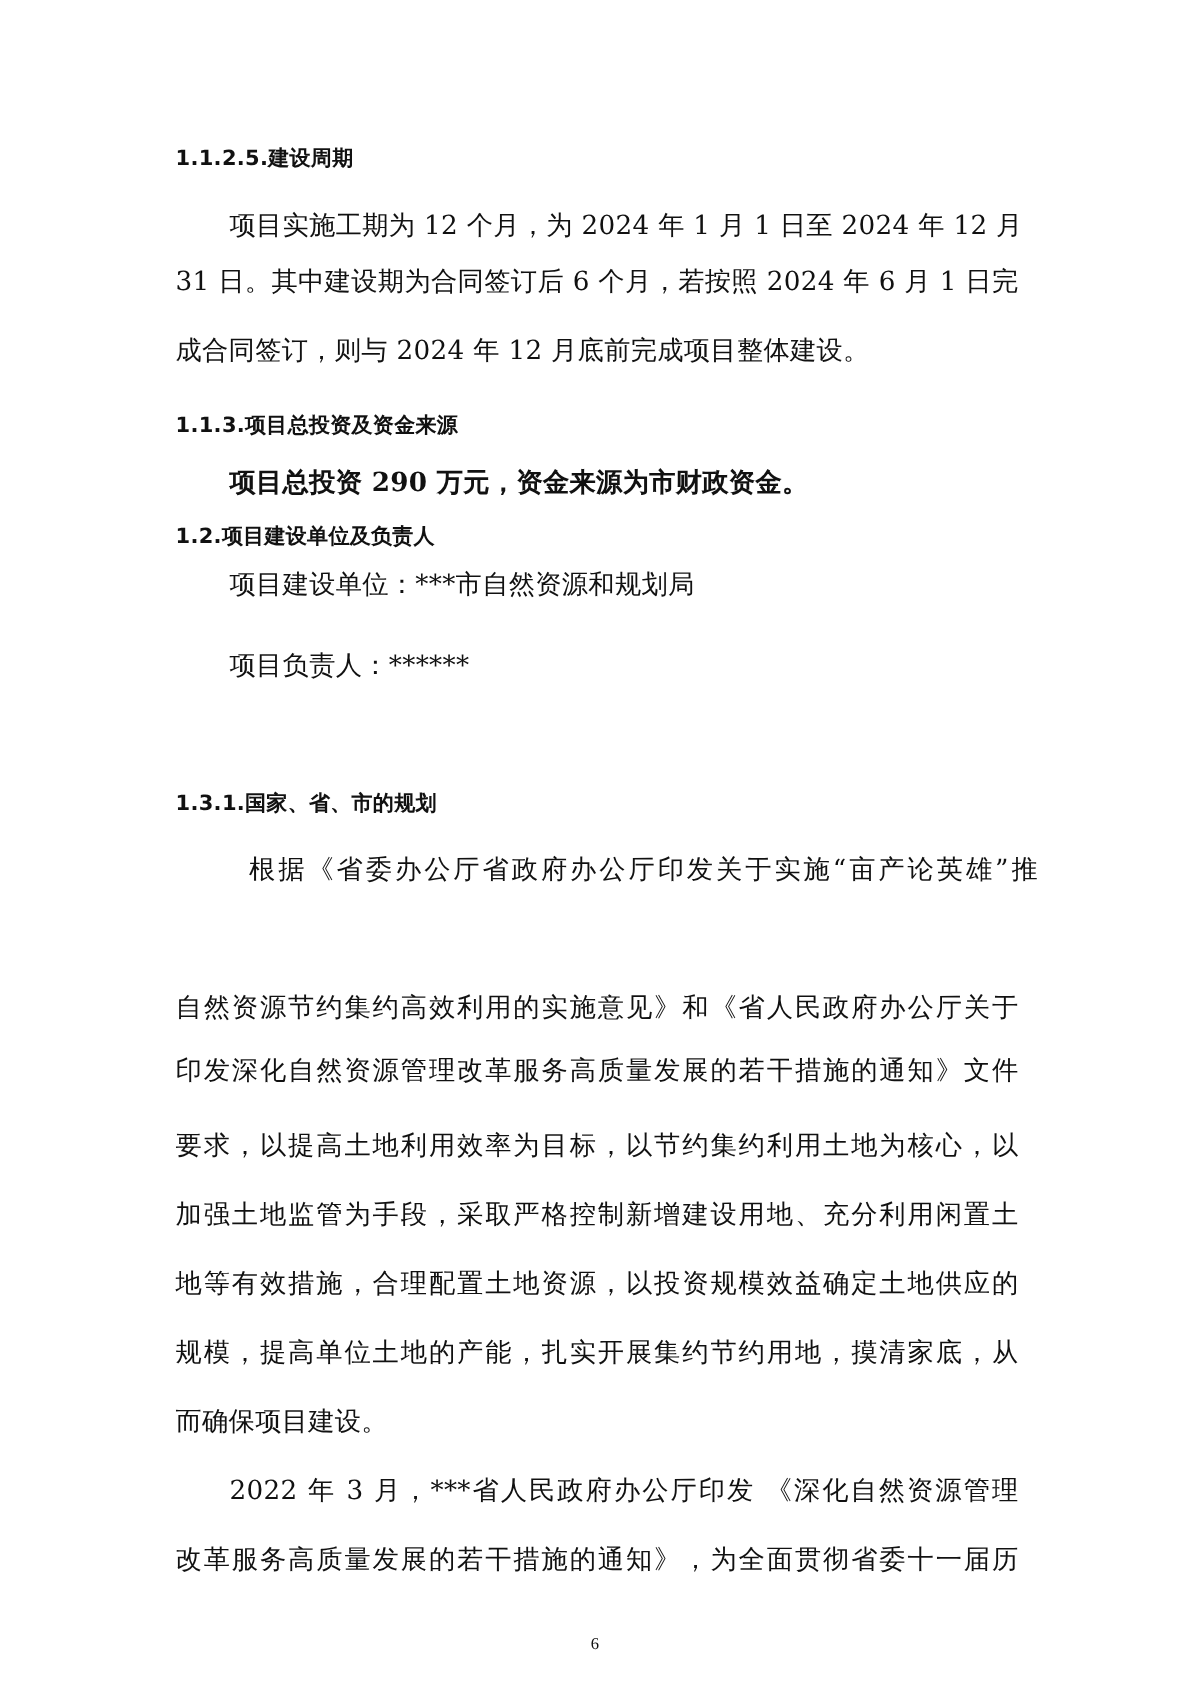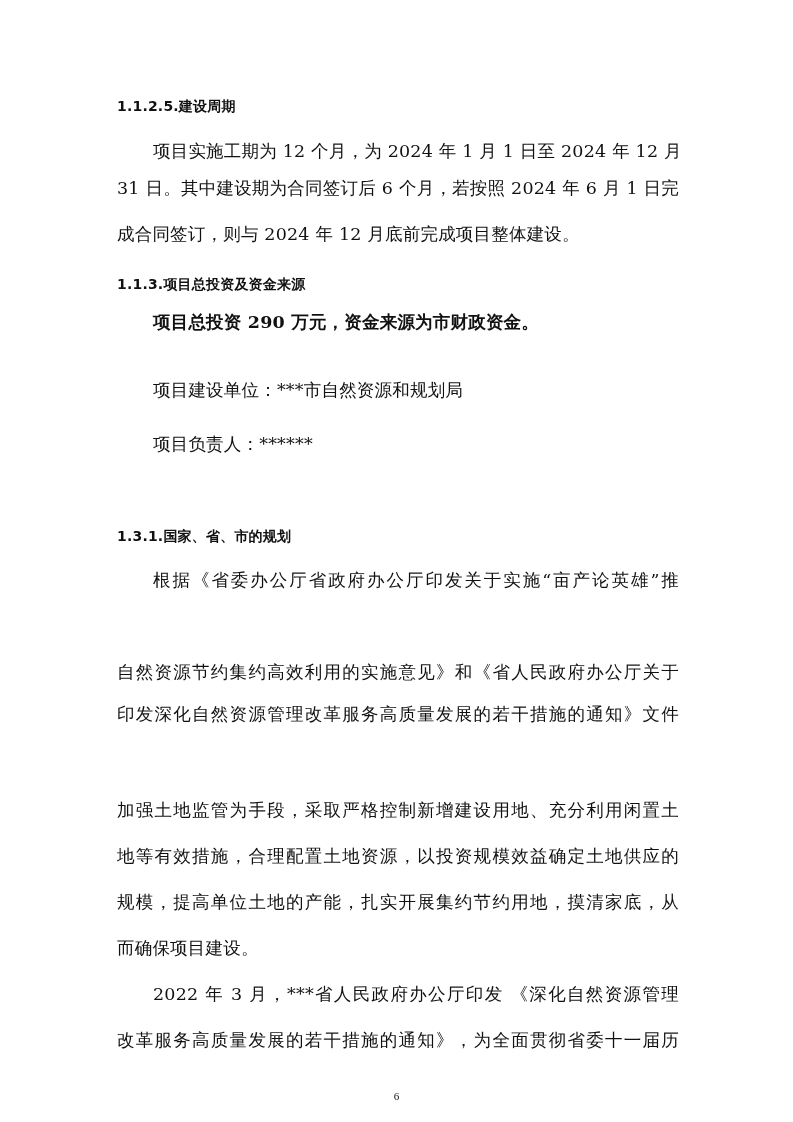--- a/index.html
+++ b/index.html
@@ -18,25 +18,27 @@
 <body>
 
 <div class="page" id="page">
   <div class="pnum" style="top: 1090px;">6</div>
 <div class="line h" style="top: 95px;">1.1.2.5.建设周期</div>
     <div class="line ind just" style="top: 140px;">项目实施工期为 12 个月，为 2024 年 1 月 1 日至 2024 年 12 月</div>
     <div class="line just" style="top: 177px;">31 日。其中建设期为合同签订后 6 个月，若按照 2024 年 6 月 1 日完</div>
     <div class="line" style="top: 223px;">成合同签订，则与 2024 年 12 月底前完成项目整体建设。</div>
     <div class="line h" style="top: 273px;">1.1.3.项目总投资及资金来源</div>
     <div class="line ind" style="top: 311px; font-weight: bold;">项目总投资 290 万元，资金来源为市财政资金。</div>
+    <div class="line h" style="top: 347px;">1.2.项目建设单位及负责人</div>
     <div class="line ind" style="top: 379px;">项目建设单位：***市自然资源和规划局</div>
     <div class="line ind" style="top: 433px;">项目负责人：******</div>
     <div class="line h" style="top: 525px;">1.3.1.国家、省、市的规划</div>
-    <div class="line ind just" style="top: 569px;">根据《省委办公厅省政府办公厅印发关于实施“亩产论英雄”推</div>
+    <div class="line ind just" style="top: 569px; margin-left: 13px;">根据《省委办公厅省政府办公厅印发关于实施“亩产论英雄”推</div>
     <div class="line just" style="top: 661px;">自然资源节约集约高效利用的实施意见》和《省人民政府办公厅关于</div>
     <div class="line just" style="top: 703px;">印发深化自然资源管理改革服务高质量发展的若干措施的通知》文件</div>
+    <div class="line just" style="top: 753px;">要求，以提高土地利用效率为目标，以节约集约利用土地为核心，以</div>
     <div class="line just" style="top: 799px;">加强土地监管为手段，采取严格控制新增建设用地、充分利用闲置土</div>
     <div class="line just" style="top: 845px;">地等有效措施，合理配置土地资源，以投资规模效益确定土地供应的</div>
     <div class="line just" style="top: 891px;">规模，提高单位土地的产能，扎实开展集约节约用地，摸清家底，从</div>
     <div class="line" style="top: 937px;">而确保项目建设。</div>
     <div class="line ind just" style="top: 983px;">2022 年 3 月，***省人民政府办公厅印发 《深化自然资源管理</div>
     <div class="line just" style="top: 1029px;">改革服务高质量发展的若干措施的通知》，为全面贯彻省委十一届历</div>
   </div>
 
 </body></html>

